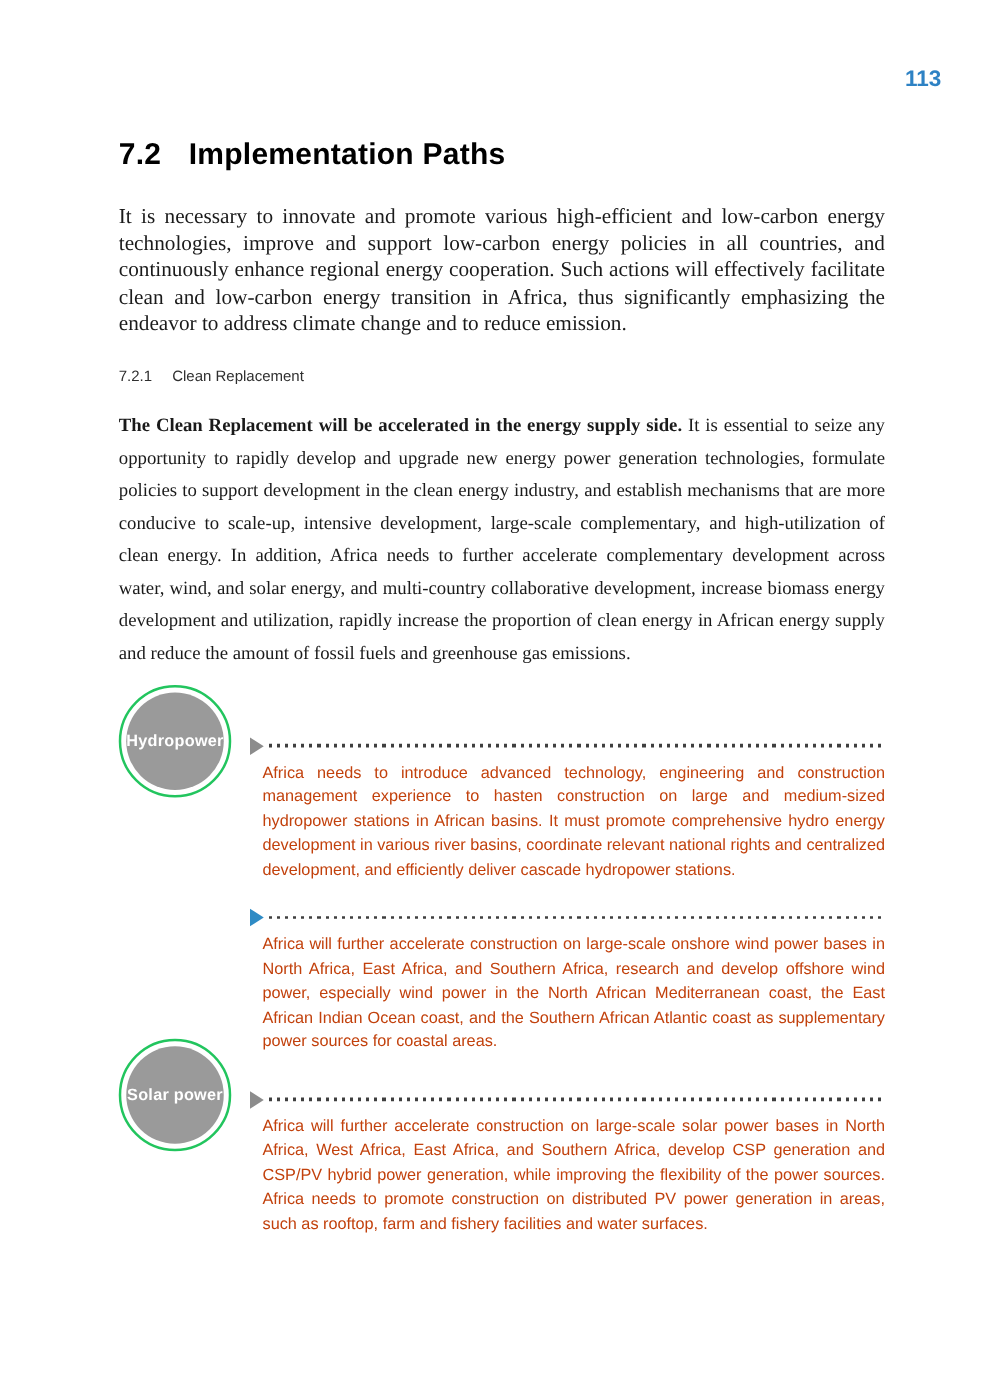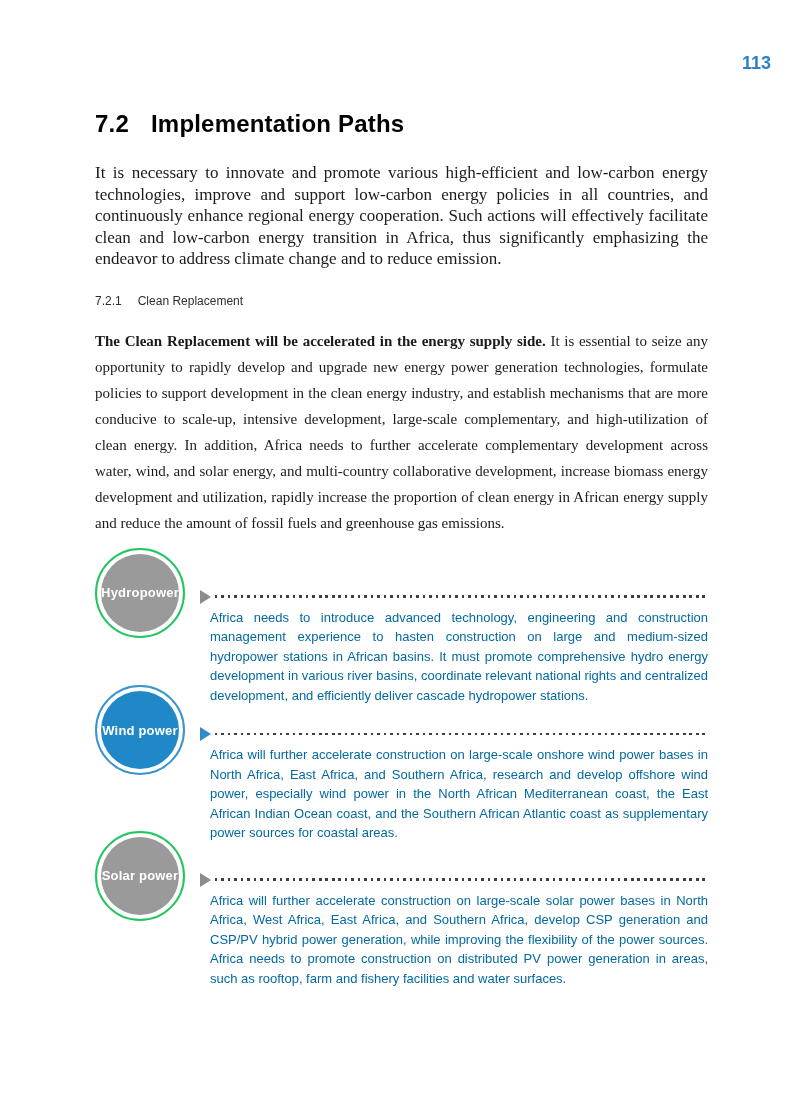--- a/index.html
+++ b/index.html
@@ -9,21 +9,21 @@
     margin:0 auto;
     background:#ffffff;
     font-family:"Liberation Serif", serif;
     color:#1a1a1a;
     box-sizing:border-box;
     padding:0 85px 0 95px;
     overflow:hidden;
   }
   .page-number{
     position:absolute;
-    top:53px;right:22px;
+    top:53px;right:40px;
     font-family:"Liberation Sans", sans-serif;
     font-weight:bold;
     font-size:18px;
     color:#2e82c4;
   }
   h1.section-heading{
     margin:110px 0 0 0;
     font-family:"Liberation Sans", sans-serif;
     font-weight:bold;
     font-size:24px;
@@ -105,21 +105,21 @@
     height:2.5px;
     margin-left:4px;
     background-image:repeating-linear-gradient(90deg,#3f3f3f 0 2.5px,transparent 2.5px 6.5px);
   }
   .item-text{
     margin:4px 0 0 10px;
     font-family:"Liberation Sans", sans-serif;
     font-size:13px;
     line-height:19.5px;
     text-align:justify;
-    color:#0369a1;
+    color:#c2410c;
   }
 </style>
 </head>
 <body>
 
 <div class="page">
 
   <div class="page-number">113</div>
 
   <h1 class="section-heading">
@@ -144,23 +144,20 @@
         <div class="circle-inner">Hydropower</div>
       </div>
       <div class="rule-row">
         <div class="arrow"></div>
         <div class="dotted-rule"></div>
       </div>
       <p class="item-text">Africa needs to introduce advanced technology, engineering and construction management experience to hasten construction on large and medium-sized hydropower stations in African basins. It must promote comprehensive hydro energy development in various river basins, coordinate relevant national rights and centralized development, and efficiently deliver cascade hydropower stations.</p>
     </div>
 
     <div class="item item-wind">
-      <div class="circle">
-        <div class="circle-inner">Wind power</div>
-      </div>
       <div class="rule-row">
         <div class="arrow"></div>
         <div class="dotted-rule"></div>
       </div>
       <p class="item-text">Africa will further accelerate construction on large-scale onshore wind power bases in North Africa, East Africa, and Southern Africa, research and develop offshore wind power, especially wind power in the North African Mediterranean coast, the East African Indian Ocean coast, and the Southern African Atlantic coast as supplementary power sources for coastal areas.</p>
     </div>
 
     <div class="item item-solar">
       <div class="circle">
         <div class="circle-inner">Solar power</div>

